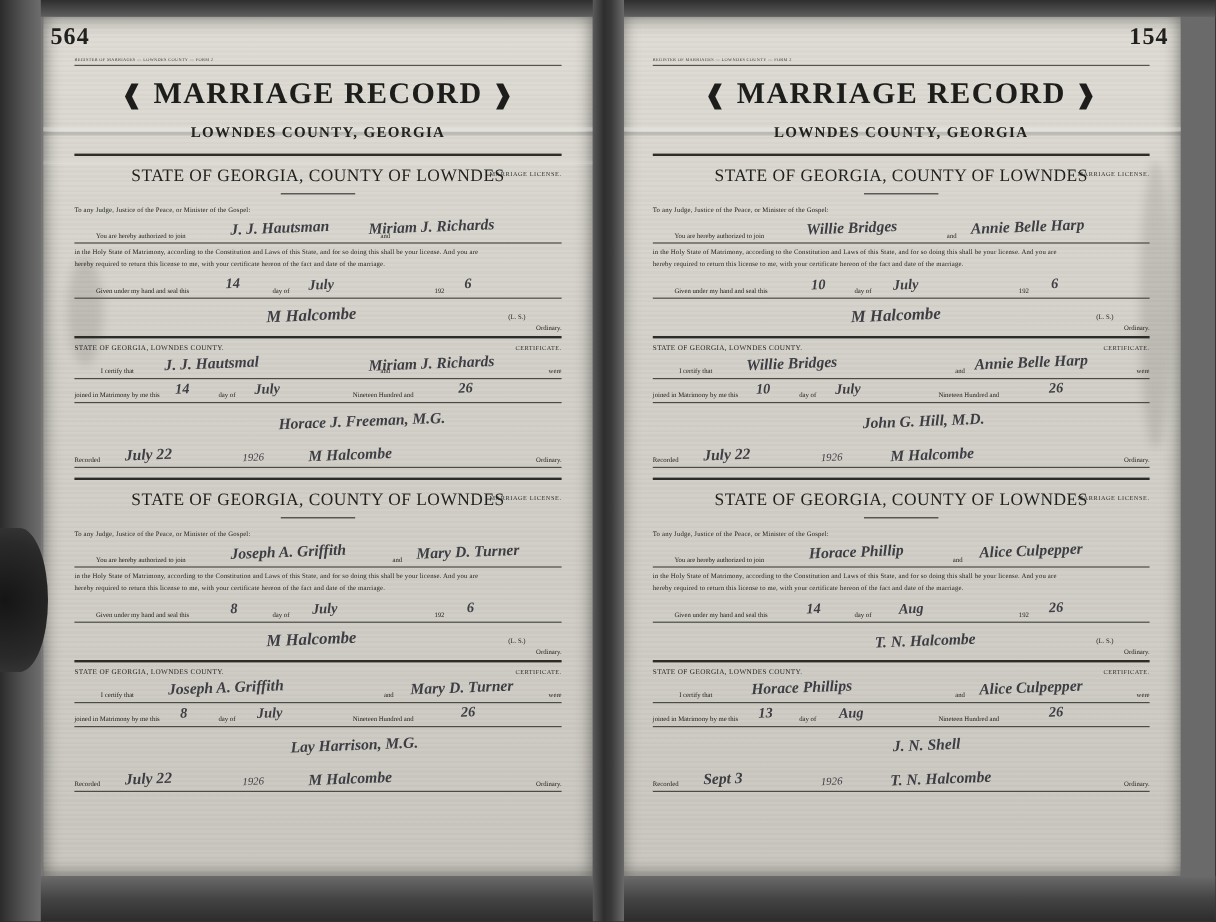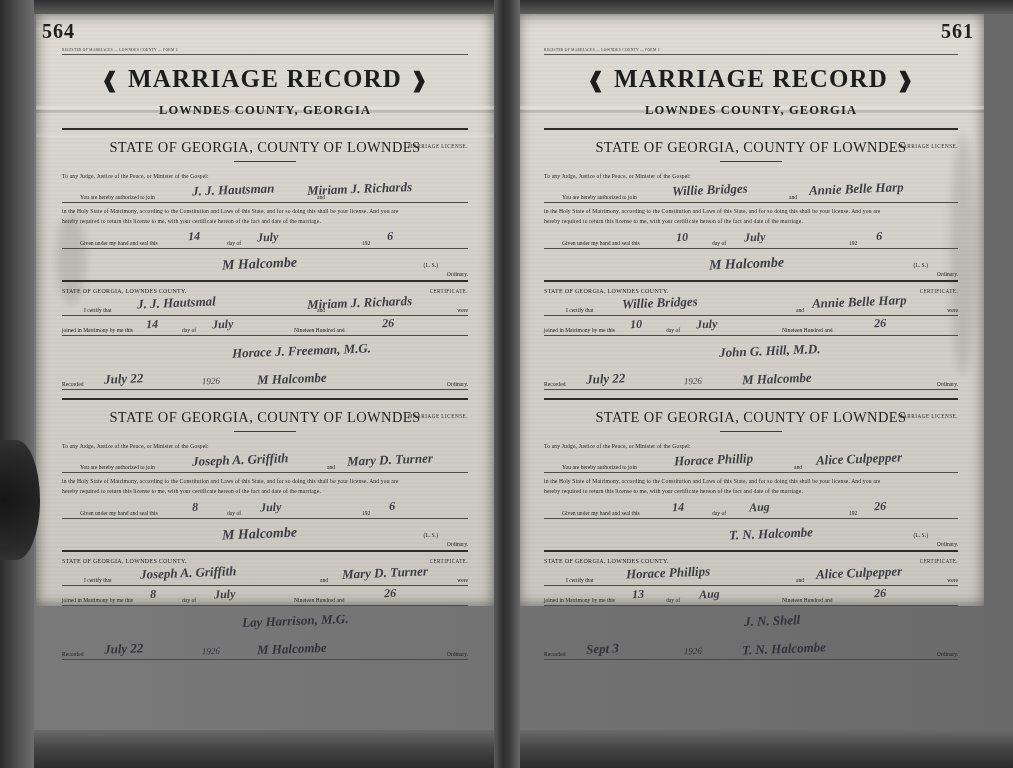--- a/index.html
+++ b/index.html
@@ -12,21 +12,21 @@
          background:linear-gradient(90deg,#5a5a5a,#2e2e2e 35%,#3a3a3a 60%,#6a6a6a);z-index:6;}
   .leftedge{position:absolute;top:0;bottom:0;left:0;width:34px;
          background:linear-gradient(90deg,#2b2b2b,#565656 60%,#6d6d6d);z-index:6;}
   .thumb{position:absolute;left:0;top:440px;width:40px;height:120px;border-radius:0 60% 60% 0/0 50% 50% 0;
          background:radial-gradient(circle at 10% 50%,#151515,#2a2a2a 70%,#3a3a3a);z-index:7;}
   .bottomedge{position:absolute;left:0;right:0;bottom:0;height:38px;
          background:linear-gradient(180deg,#6a6a6a,#444 50%,#2c2c2c);z-index:6;}
   .topedge{position:absolute;left:0;right:0;top:0;height:14px;
          background:linear-gradient(180deg,#2e2e2e,#5e5e5e);z-index:6;}
 
-  .leaf{position:absolute;top:14px;height:592px;background:#d6d4cd;
+  .leaf{position:absolute;top:14px;height:716px;background:#d6d4cd;
         background:linear-gradient(180deg,#dedcd4,#d2d0c8 40%,#cfcdc5 70%,#c8c6be);
         box-shadow:0 0 14px rgba(0,0,0,.55) inset;}
   #leaf-left{left:36px;width:458px;}
   #leaf-right{left:518px;width:466px;}
 
   .grain{position:absolute;inset:0;pointer-events:none;
     background:repeating-linear-gradient(180deg,rgba(0,0,0,.035) 0 2px,rgba(255,255,255,.03) 2px 4px);
     opacity:.5;}
   .streak{position:absolute;left:0;right:0;height:3px;background:rgba(255,255,255,.28);}
   .streak.d{background:rgba(0,0,0,.12);}
@@ -392,15 +392,15 @@
           </div>
         </div>
       </div>
 
     </div>
   </div>
 
   <div class="spine"></div>
 
   <div class="folio" id="folio-left">564</div>
-  <div class="folio" id="folio-right">561</div>
+  <div class="folio" id="folio-right">154</div>
 
 </div>
 
 </body></html>

